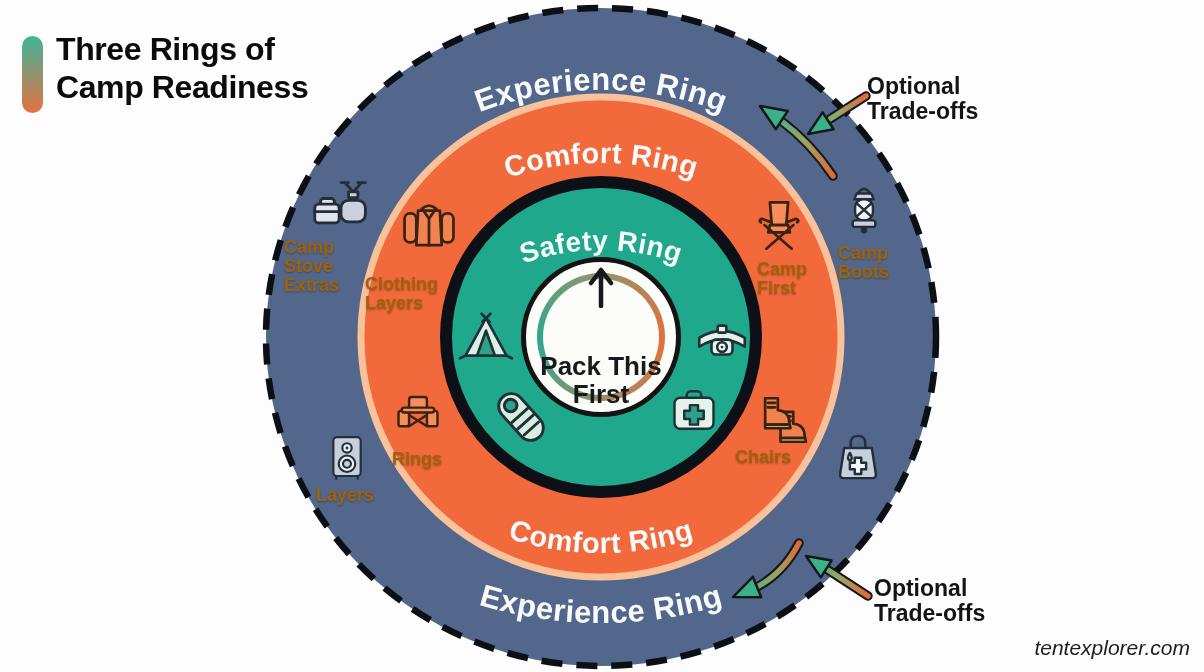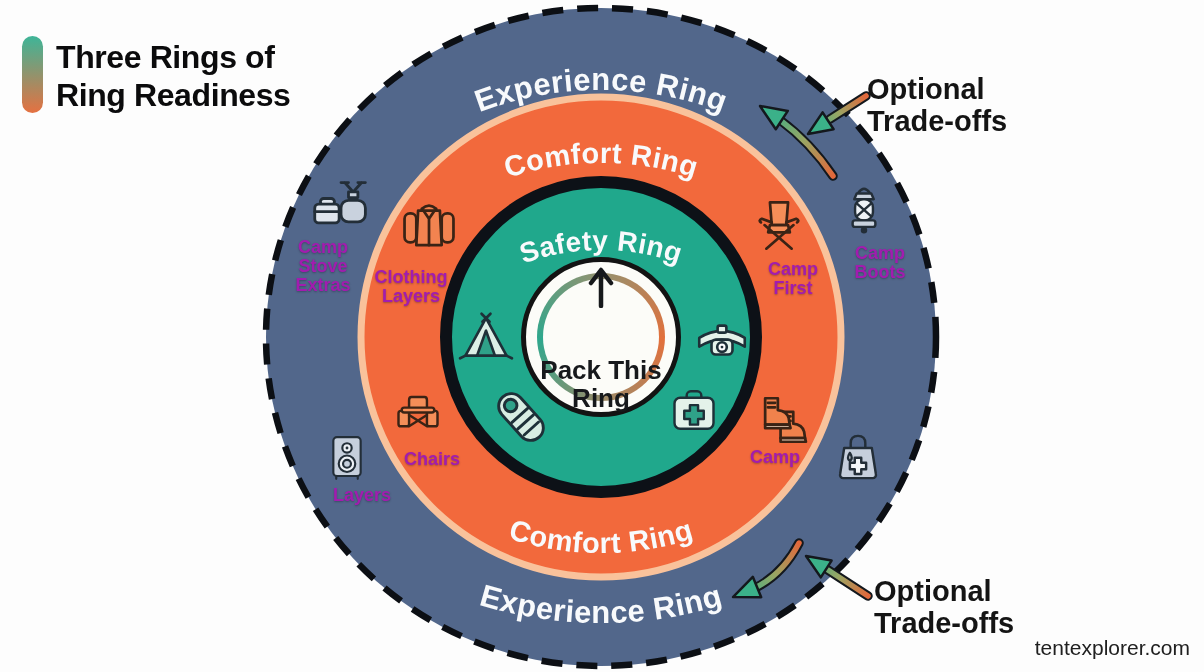--- a/index.html
+++ b/index.html
@@ -4,62 +4,62 @@
 <style>
   html,body{margin:0;padding:0;background:#fdfdfd;}
   .stage{position:relative;width:1204px;height:672px;overflow:hidden;background:#fdfdfd;
          font-family:"Liberation Sans","DejaVu Sans",sans-serif;}
   .stage svg.diagram{position:absolute;left:0;top:0;}
 
   
   .title-bar{position:absolute;left:22px;top:36px;width:21px;height:77px;border-radius:11px;
              background:linear-gradient(180deg,#3eb598,#e57141);}
   .title{position:absolute;left:56px;top:30px;font-size:32px;font-weight:800;color:#0b0b0c;
-         line-height:1.2;letter-spacing:-0.4px;margin-top:8px;}
+         line-height:1.2;letter-spacing:-0.4px;}
 
   
   text.arc{fill:#f8fafc;font-weight:700;letter-spacing:.4px;
            font-family:"Liberation Sans","DejaVu Sans",sans-serif;}
   .arc-lg{font-size:31px}
   .arc-md{font-size:29px}
   .arc-sm{font-size:28px}
 
   
   .center-badge{position:absolute;left:521px;top:257px;width:150px;height:150px;border-radius:50%;
                 background:#fcfcf8;border:5px solid #131313;}
   .grad-ring{position:absolute;left:11px;top:11px;width:128px;height:128px;border-radius:50%;
              background:conic-gradient(from 0deg,#95926f,#e2703c 92deg,#a08b68 175deg,#2ea78d 268deg,#95926f);}
   .grad-inner{position:absolute;left:17px;top:17px;width:116px;height:116px;border-radius:50%;background:#fcfcf8;}
   .center-content{position:absolute;inset:0;display:flex;flex-direction:column;align-items:center;
-                  justify-content:space-between;padding-top:2px;}
+                  justify-content:flex-start;padding-top:2px;gap:44px;}
   .center-text{font-size:26px;font-weight:800;color:#17191c;line-height:1.08;text-align:center;}
 
   
   .icon{position:absolute;transform:translate(-50%,-50%);line-height:0;}
-  .ilabel{position:absolute;transform:translate(-50%,0);text-align:center;color:#a21caf;font-weight:700;
+  .ilabel{position:absolute;transform:translate(-50%,0);color:#a16207;font-weight:700;
           font-size:18px;line-height:1.05;text-shadow:0 1px 2px rgba(20,25,35,.35);}
   .ic-stove{left:341px;top:206px}      .lb-stove{left:323px;top:238px;width:78px}
   .ic-lantern{left:864px;top:209px}    .lb-lantern{left:880px;top:244px;width:84px}
   .ic-speaker{left:347px;top:458px}    .lb-speaker{left:362px;top:486px;width:92px}
   .ic-hygiene{left:858px;top:457px}    .lb-hygiene{left:841px;top:488px;width:92px}
-  .ic-jacket{left:429px;top:227px}     .lb-jacket{left:411px;top:268px;width:92px}
+  .ic-jacket{left:429px;top:227px}     .lb-jacket{left:411px;top:275px;width:92px}
   .ic-campchair{left:779px;top:226px}  .lb-campchair{left:793px;top:260px;width:72px}
   .ic-chairs{left:418px;top:419px}     .lb-chairs{left:432px;top:450px;width:80px}
   .ic-boots{left:786px;top:420px}      .lb-boots{left:775px;top:448px;width:80px}
   .ic-tent{left:486px;top:336px}
   .ic-sleep{left:521px;top:417px}
   .ic-headlamp{left:722px;top:337px}
   .ic-firstaid{left:694px;top:410px}
 
   
-  .callout{position:absolute;font-size:29px;font-weight:700;color:#141414;line-height:1.1;}
+  .callout{position:absolute;font-size:23px;font-weight:700;color:#141414;line-height:1.1;}
   .callout-top{left:867px;top:74px}
   .callout-bottom{left:874px;top:576px}
 
-  .footer{position:absolute;right:14px;top:636px;font-size:21px;color:#202020;}
+  .footer{position:absolute;right:14px;top:636px;font-size:21px;color:#202020;font-style:italic;}
 </style>
 </head>
 <body>
 
 <div class="stage">
 
   <svg class="diagram" width="1204" height="672" viewBox="0 0 1204 672">
     <defs>
       <path id="arcExpTop" d="M 457.3 121.8 A 340 340 0 0 1 744.7 121.8" fill="none"></path>
       <path id="arcComTop" d="M 488.6 184.8 A 300 300 0 0 1 713.4 184.8" fill="none"></path>
@@ -133,21 +133,21 @@
 
   <div class="center-badge">
     <div class="grad-ring"></div>
     <div class="grad-inner"></div>
     <div class="center-content">
       <svg width="32" height="44" viewBox="0 0 32 44">
         <path d="M16 42 V10 M6 19 L16 6 L26 19" fill="none" stroke="#17191c" stroke-width="4.5" stroke-linecap="round" stroke-linejoin="round"></path>
       </svg>
       <div class="center-text">
         <div>Pack This</div>
-        <div>Ring</div>
+        <div>First</div>
       </div>
     </div>
   </div>
 
   <div class="icon ic-tent">
     <svg width="58" height="50" viewBox="0 0 64 56">
       <g stroke="#1e3038" stroke-width="3" stroke-linecap="round" stroke-linejoin="round">
         <path d="M27 3 L36 12 M37 3 L28 12" fill="none"></path>
         <path d="M32 8 L9 50 H55 Z" fill="#dcefe6"></path>
         <path d="M32 22 L22 50 H42 Z" fill="#2fa189"></path>
@@ -279,33 +279,33 @@
         <path d="M22 27 q-4.5 7 0 10 q4.5 -3 0 -10" fill="#f4f7fa"></path>
       </g>
     </svg>
   </div>
 
   <div class="ilabel lb-stove">Camp Stove Extras</div>
   <div class="ilabel lb-lantern">Camp Boots</div>
   <div class="ilabel lb-speaker">Layers</div>
   <div class="ilabel lb-jacket">Clothing Layers</div>
   <div class="ilabel lb-campchair">Camp First</div>
-  <div class="ilabel lb-chairs">Chairs</div>
-  <div class="ilabel lb-boots">Camp</div>
+  <div class="ilabel lb-chairs">Rings</div>
+  <div class="ilabel lb-boots">Chairs</div>
 
   <div class="callout callout-top">
     <div>Optional</div>
     <div>Trade-offs</div>
   </div>
   <div class="callout callout-bottom">
     <div>Optional</div>
     <div>Trade-offs</div>
   </div>
 
   <div class="title-bar"></div>
   <div class="title">
     <div>Three Rings of</div>
-    <div>Ring Readiness</div>
+    <div>Camp Readiness</div>
   </div>
 
   <div class="footer">tentexplorer.com</div>
 
 </div>
 
 </body></html>

